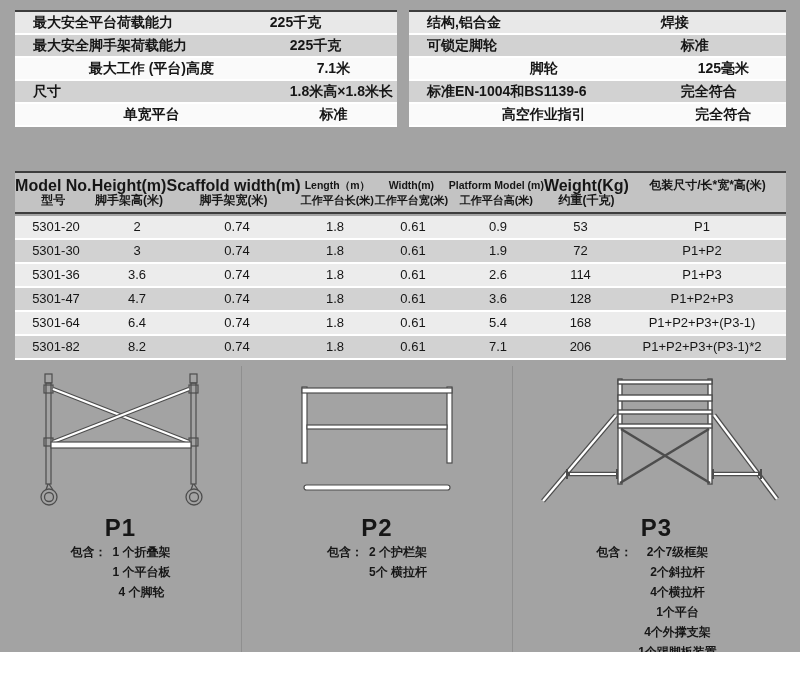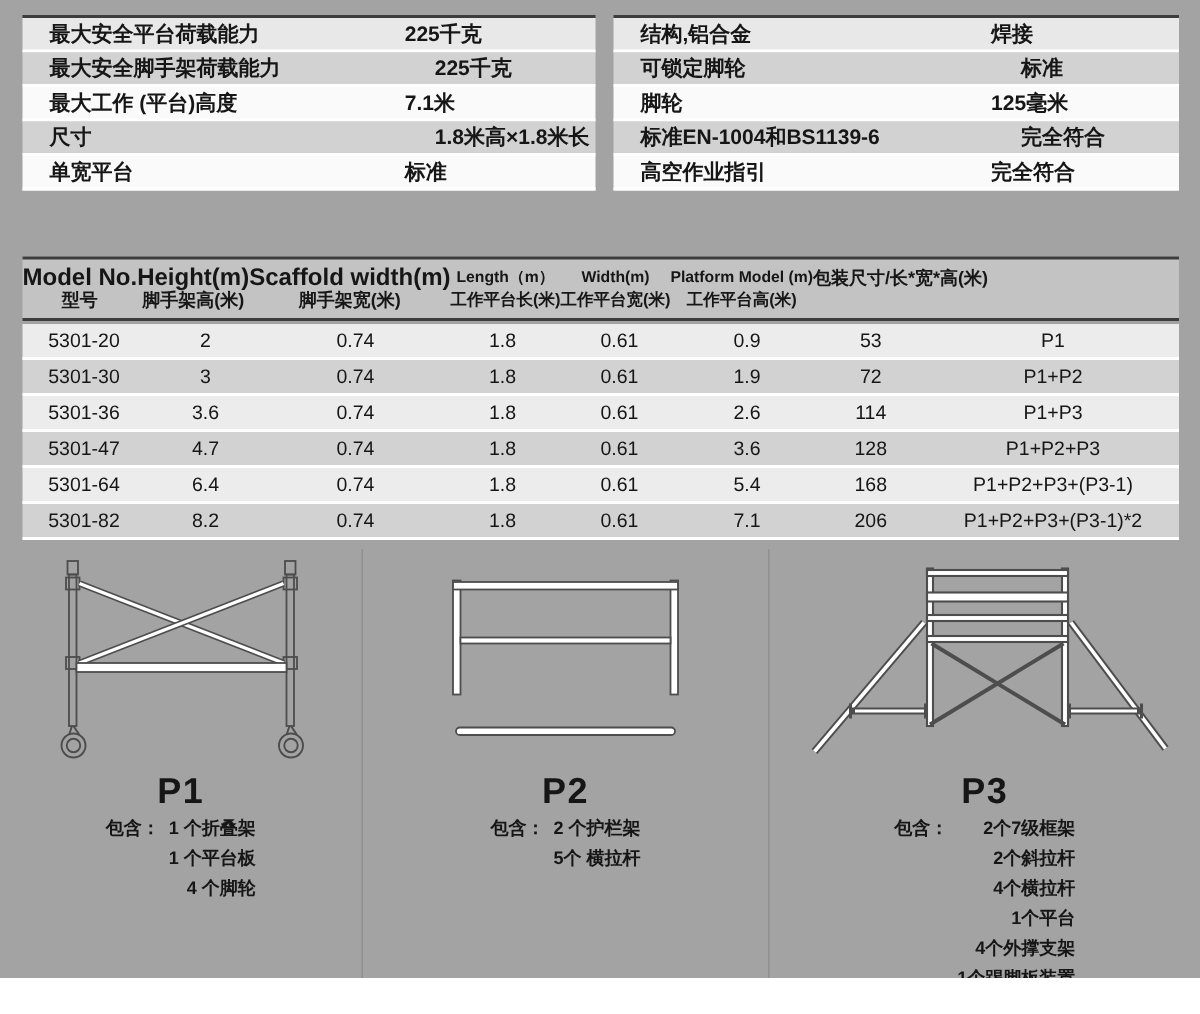--- a/index.html
+++ b/index.html
@@ -8,21 +8,21 @@
 
   
   .spec-wrap{display:flex;gap:12px;padding:10px 14px 0 15px;}
   .spec{border-top:2px solid #3d3d3d;}
   .spec.left{width:382px;}
   .spec.right{width:377px;}
   .spec-row{display:flex;height:21px;align-items:center;border-bottom:2px solid #ffffff;
             font-size:14px;font-weight:bold;}
   .spec .spec-row:nth-child(1){background:#e8e8e8;}
   .spec .spec-row:nth-child(2),.spec .spec-row:nth-child(4){background:#d2d2d2;gap:20px;}
-  .spec .spec-row:nth-child(3),.spec .spec-row:nth-child(5){background:#fafafa;}
+  .spec .spec-row:nth-child(3),.spec .spec-row:nth-child(5){background:#fafafa;text-align:center;}
   .spec-label{flex:0 0 62%;padding-left:18px;white-space:nowrap;}
   .spec-value{flex:1;white-space:nowrap;}
 
   
   .main-table{margin:44px 14px 0 15px;width:771px;}
   .grid8{display:grid;grid-template-columns:82fr 80fr 120fr 76fr 80fr 90fr 75fr 168fr;}
   .mt-header{background:#c3c3c3;border-top:2px solid #3d3d3d;border-bottom:2px solid #3d3d3d;
              padding:5px 0 4px;}
   .hcell{text-align:center;line-height:15px;white-space:nowrap;overflow:visible;}
   .h-en{font-size:16px;font-weight:bold;}
@@ -38,21 +38,21 @@
   
   .packages{display:flex;margin-top:6px;height:310px;}
   .pkg{display:flex;flex-direction:column;align-items:center;}
   .pkg.c1{width:241px;}
   .pkg.c2{width:270px;border-left:1px solid #8f8f8f;}
   .pkg.c3{flex:1;border-left:1px solid #8f8f8f;}
   .pkg-art{height:142px;display:flex;align-items:center;justify-content:center;padding-top:4px;}
   .pkg-title{font-size:24px;font-weight:bold;margin-top:2px;letter-spacing:1px;}
   .pkg-contains{display:flex;font-size:12px;font-weight:bold;line-height:20px;}
   .pkg-label{margin-right:6px;}
-  .pkg-items{text-align:right;}
+  .pkg-items{text-align:center;}
   svg{display:block;}
 </style>
 </head>
 <body>
 
 <div class="page">
 
   <div class="spec-wrap">
     <div class="spec left" id="spec-0">
         <div class="spec-row">
@@ -118,20 +118,24 @@
           <div class="h-en">Length（m）</div>
           <div class="h-zh">工作平台长(米)</div>
         </div>
         <div class="hcell">
           <div class="h-en">Width(m)</div>
           <div class="h-zh">工作平台宽(米)</div>
         </div>
         <div class="hcell">
           <div class="h-en">Platform Model (m)</div>
           <div class="h-zh">工作平台高(米)</div>
+        </div>
+        <div class="hcell">
+          <div class="h-en">Weight(Kg)</div>
+          <div class="h-zh">约重(千克)</div>
         </div>
         <div class="hcell">
           <div class="h-zh">包装尺寸/长*宽*高(米)</div>
         </div>
       </div>
     <div class="mt-body" id="mt-body">
         <div class="mrow grid8">
           <div class="mcell">5301-20</div>
           <div class="mcell">2</div>
           <div class="mcell">0.74</div>

